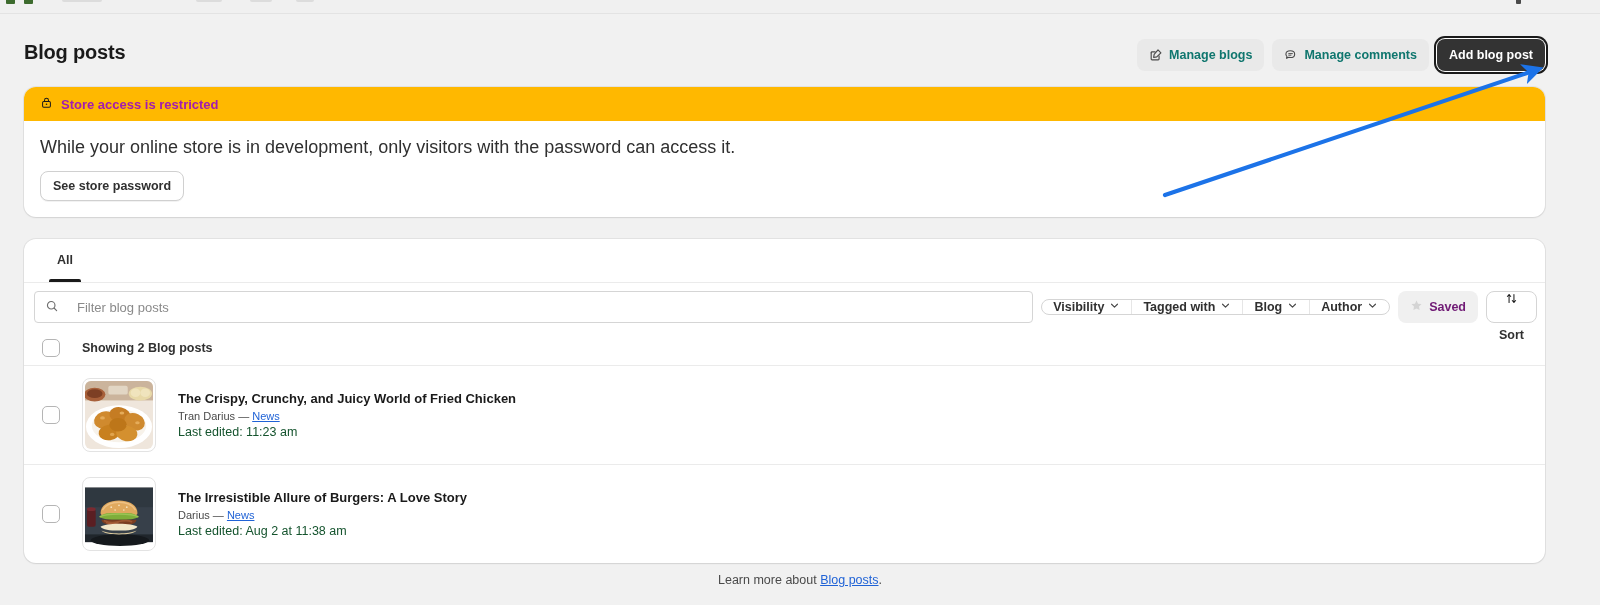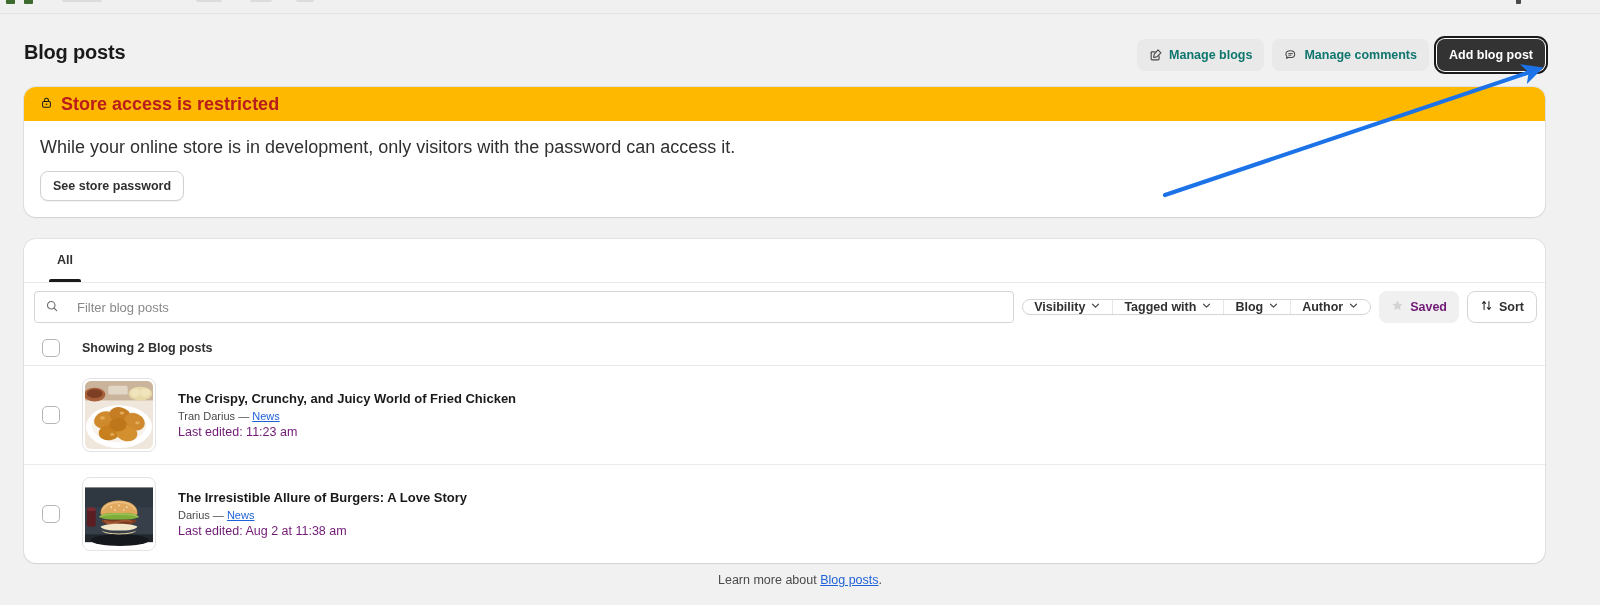--- a/index.html
+++ b/index.html
@@ -118,23 +118,23 @@
   }
   .banner-head {
     background: #ffb800;
     height: 34px;
     display: flex;
     align-items: center;
     padding: 0 16px;
     gap: 8px;
   }
   .banner-head-title {
-    font-size: 18px;
-    font-weight: bold;
-    color: #b91c1c;
+    font-size: 13px;
+    font-weight: bold;
+    color: #a21caf;
   }
   .banner-body {
     padding: 16px;
   }
   .banner-text {
     font-size: 18px;
     color: #303030;
     margin-bottom: 13px;
   }
   .btn-outline {
@@ -257,31 +257,32 @@
     color: #701a75;
     font-size: 12.5px;
     font-weight: bold;
     border: none;
     cursor: default;
     font-family: "Liberation Sans", sans-serif;
   }
   .btn-sort {
     display: inline-flex;
     align-items: center;
-    gap: 6px;
+    gap: 20px;
     height: 32px;
     padding: 0 12px;
     border-radius: 8px;
     background: #ffffff;
     color: #303030;
     font-size: 12.5px;
     font-weight: bold;
     border: 1px solid #d5d5d5;
     cursor: pointer;
     font-family: "Liberation Sans", sans-serif;
+    flex-direction: column;
   }
 
   
   .showing-row {
     height: 34px;
     display: flex;
     align-items: center;
     padding-left: 18px;
     gap: 22px;
   }
@@ -335,21 +336,21 @@
     font-size: 11px;
     color: #4a4a4a;
     margin-bottom: 3px;
   }
   .post-meta a {
     color: #1f62d6;
     text-decoration: underline;
   }
   .post-edited {
     font-size: 12.5px;
-    color: #701a75;
+    color: #14532d;
   }
 
   
   .footer {
     position: absolute;
     top: 558px; left: 0;
     width: 1600px;
     text-align: center;
     font-size: 12.5px;
     color: #4a4a4a;

